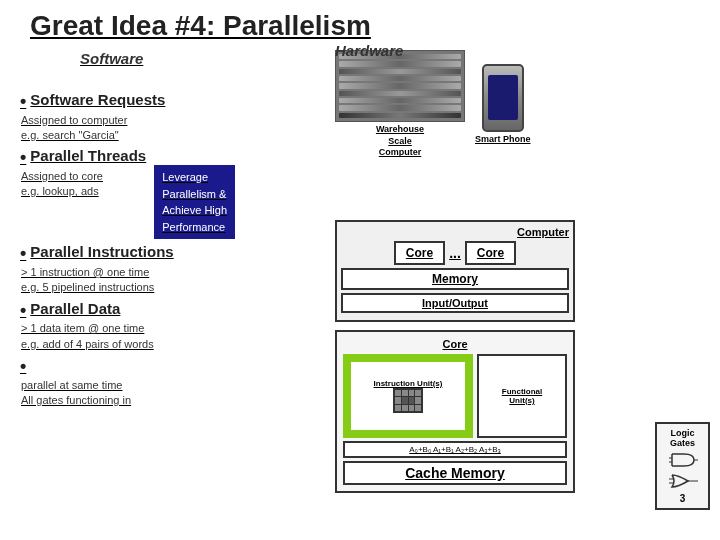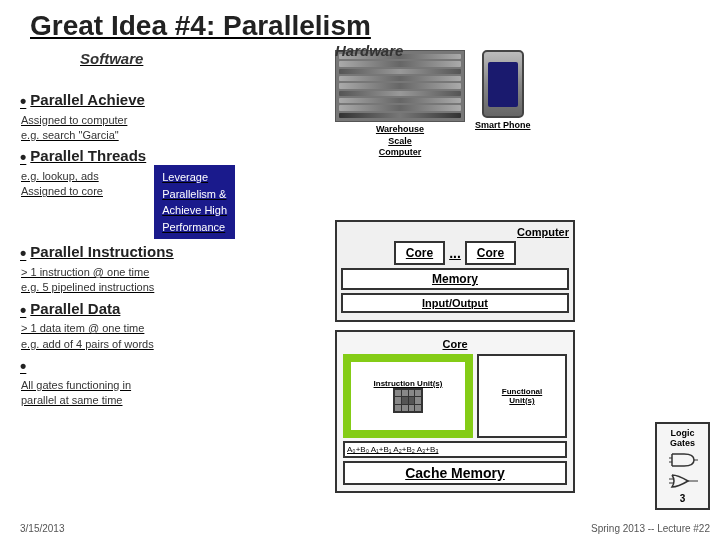--- a/index.html
+++ b/index.html
@@ -216,20 +216,21 @@
       flex: 1;
       display: flex;
       flex-direction: column;
       justify-content: center;
     }
 
     .data-row {
       border: 2px solid #333;
       padding: 2px;
       font-size: 8px;
+      text-align: center;
       background: #fff;
       margin-top: 3px;
     }
 
     .cache-memory-box {
       border: 2px solid #333;
       text-align: center;
       font-size: 14px;
       font-weight: bold;
       padding: 2px;
@@ -332,34 +333,34 @@
 
     <div class="left-panel">
 
       <div class="section-headers">
         <span class="section-header">Software</span>
       </div>
 
       <div class="bullet-item">
         <div class="bullet-main">
           <span class="bullet-dot">•</span>
-          <span>Parallel Achieve</span>
+          <span>Software Requests</span>
         </div>
         <div class="sub-text">Assigned to computer</div>
         <div class="sub-text">e.g. search "Garcia"</div>
       </div>
 
       <div class="bullet-item" style="display:flex; align-items:flex-start;">
         <div>
           <div class="bullet-main">
             <span class="bullet-dot">•</span>
             <span>Parallel Threads</span>
           </div>
+          <div class="sub-text">Assigned to core</div>
           <div class="sub-text">e.g. lookup, ads</div>
-          <div class="sub-text">Assigned to core</div>
         </div>
         <div class="highlight-box" style="margin-left:8px; white-space:pre-line;margin-top:18px;">Leverage
 Parallelism &amp;
 Achieve High
 Performance</div>
       </div>
 
       <div class="bullet-item">
         <div class="bullet-main">
           <span class="bullet-dot">•</span>
@@ -375,29 +376,29 @@
           <span>Parallel Data</span>
         </div>
         <div class="sub-text">&gt; 1 data item @ one time</div>
         <div class="sub-text">e.g. add of 4 pairs of words</div>
       </div>
 
       <div class="bullet-item">
         <div class="bullet-main">
           <span class="bullet-dot">•</span>
         </div>
+        <div class="sub-text">parallel at same time</div>
         <div class="sub-text">All gates functioning in</div>
-        <div class="sub-text">parallel at same time</div>
       </div>
 
     </div>
 
     <div class="right-panel">
 
-      <div style="display:flex; gap:10px; align-items:flex-start; margin-bottom:6px; width:100%;">
+      <div style="display:flex; gap:10px; align-items:center; margin-bottom:6px; width:100%;">
 
         <div style="position:absolute; left:335px; top:42px;">
           <span class="section-header">Hardware</span>
         </div>
 
         <div class="warehouse-container">
           <div class="server-rack">
             <div class="rack-unit"></div>
               <div class="rack-unit"></div>
             <div class="rack-unit" style="background:linear-gradient(90deg,#555,#999,#555);"></div>
@@ -494,18 +495,14 @@
       <svg width="30" height="18">
         <path d="M4,3 Q10,3 20,9 Q10,15 4,15 Q8,9 4,3" stroke="#333" stroke-width="1.5" fill="none"></path>
         <line x1="1" y1="7" x2="6" y2="7" stroke="#333" stroke-width="1"></line>
         <line x1="1" y1="11" x2="6" y2="11" stroke="#333" stroke-width="1"></line>
         <line x1="20" y1="9" x2="30" y2="9" stroke="#333" stroke-width="1"></line>
       </svg>
       <div style="font-size:10px; font-weight:bold;">3</div>
     </div>
   </div>
 
-  <div class="footer-row">
-    <span>3/15/2013</span>
-    <span>Spring 2013 -- Lecture #22</span>
-  </div>
 
 </div>
 
 </body></html>

